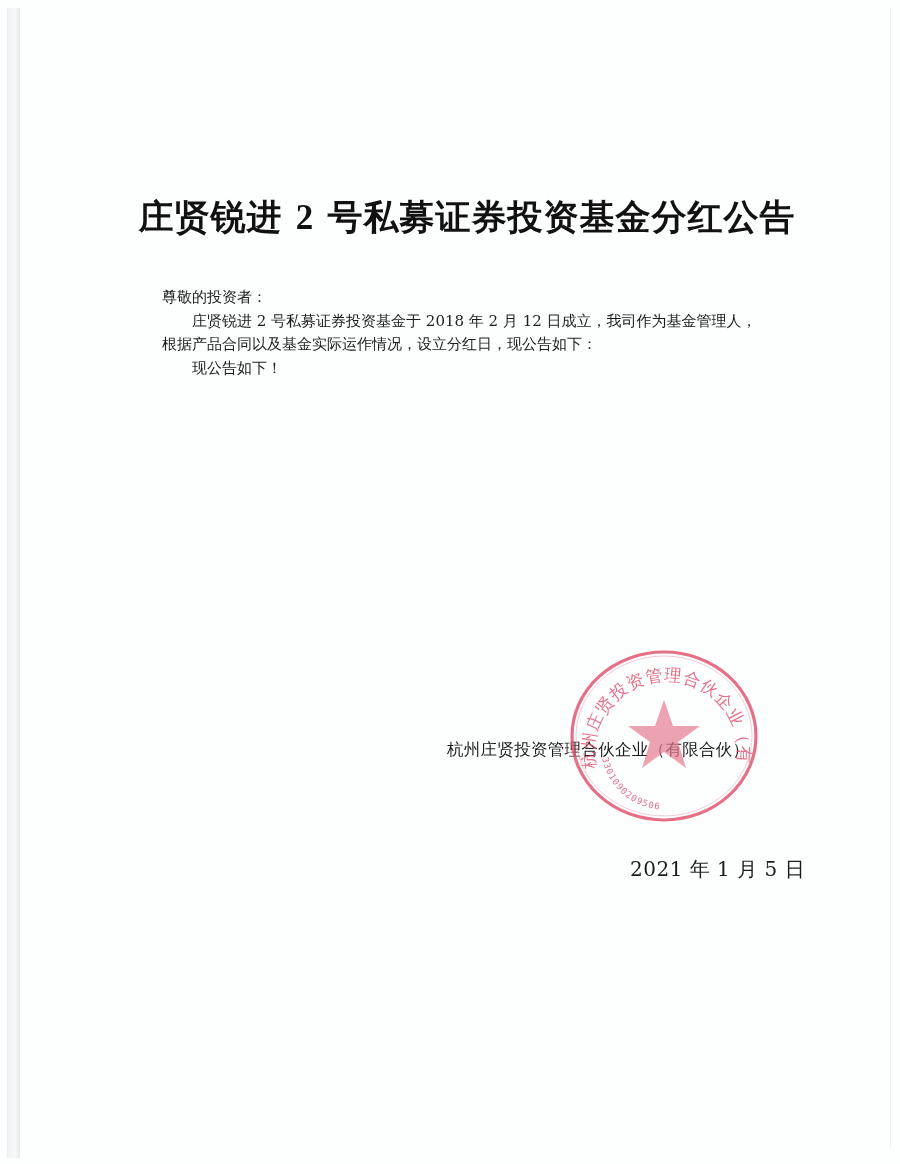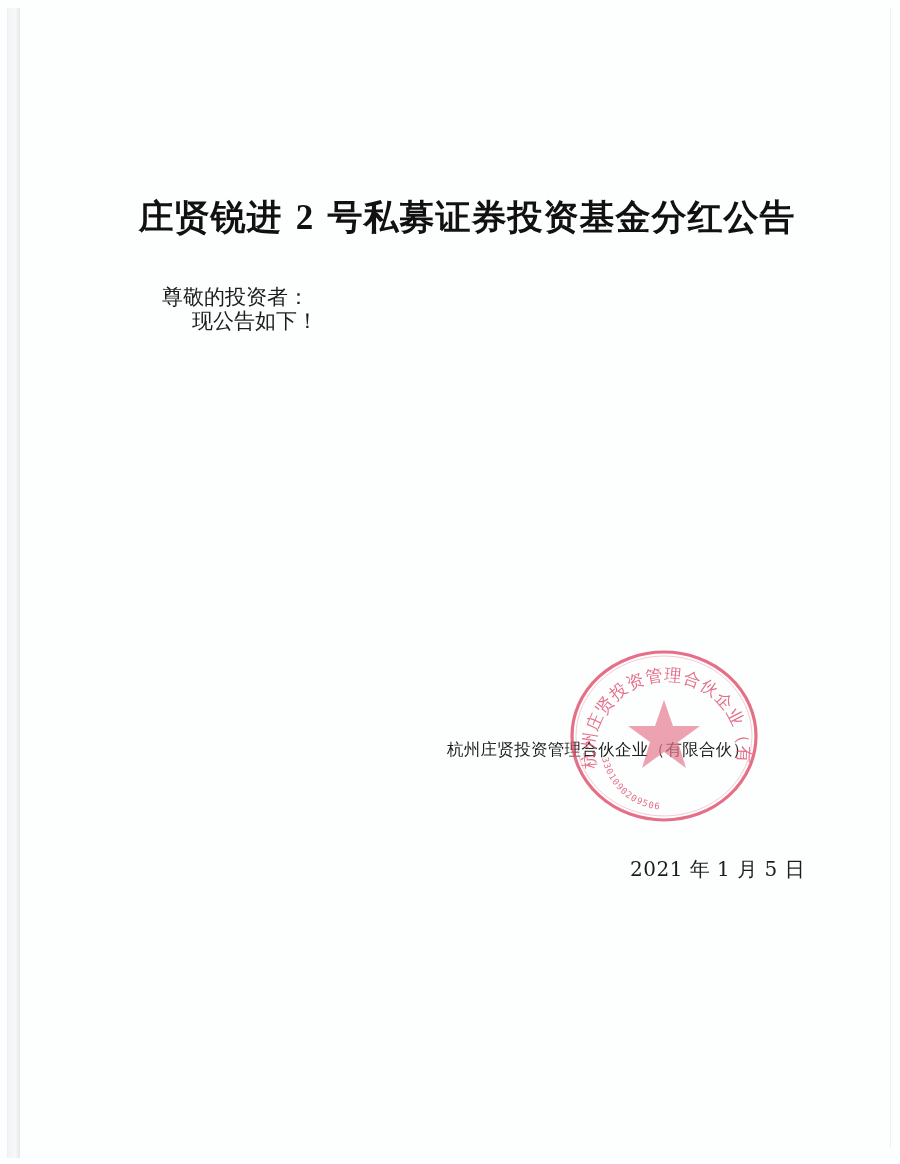--- a/index.html
+++ b/index.html
@@ -23,21 +23,21 @@
     position: absolute; left: 17px; width: 900px; top: 172px;
     text-align: center;
     font-size: 35px; letter-spacing: 1px;
     font-family: "DejaVu Serif", "Liberation Serif", serif;
     color: #111;
     line-height: 44px;
   }
   .title .num { font-weight: bold; font-family: "Liberation Serif", serif; }
   .body {
     position: absolute; left: 162px; top: 286px; width: 600px;
-    font-size: 21px; line-height: 23.5px;
+    font-size: 15px; line-height: 23.5px;
     color: #1c1c1c;
   }
   .body p { margin: 0; }
   .indent { text-indent: 30px; }
   .company {
     position: absolute; left: 447px; top: 739px;
     font-size: 16.5px; color: #1c1c1c; letter-spacing: 0.3px;
     z-index: 2;
   }
   .date {
@@ -56,20 +56,21 @@
 <div class="edge-right"></div>
 
 <h1 class="title">
   <span>庄贤锐进</span>
   <span class="num">2</span>
   <span>号私募证券投资基金分红公告</span>
 </h1>
 
 <div class="body">
   <p>尊敬的投资者：</p>
+  <p class="indent">庄贤锐进 2 号私募证券投资基金于 2018 年 2 月 12 日成立，我司作为基金管理人，根据产品合同以及基金实际运作情况，设立分红日，现公告如下：</p>
   <p class="indent">现公告如下！</p>
 </div>
 
 <div class="company">杭州庄贤投资管理合伙企业（有限合伙）</div>
 <div class="date">2021 年 1 月 5 日</div>
 
 <svg class="stamp" viewBox="0 0 196 176" xmlns="http://www.w3.org/2000/svg">
   <defs>
     <path id="ringTop" d="M 30,120 A 72,72 0 1 1 172,112" fill="none"></path>
     <path id="ringBottom" d="M 36,110 A 64,64 0 0 0 120,158" fill="none"></path>

